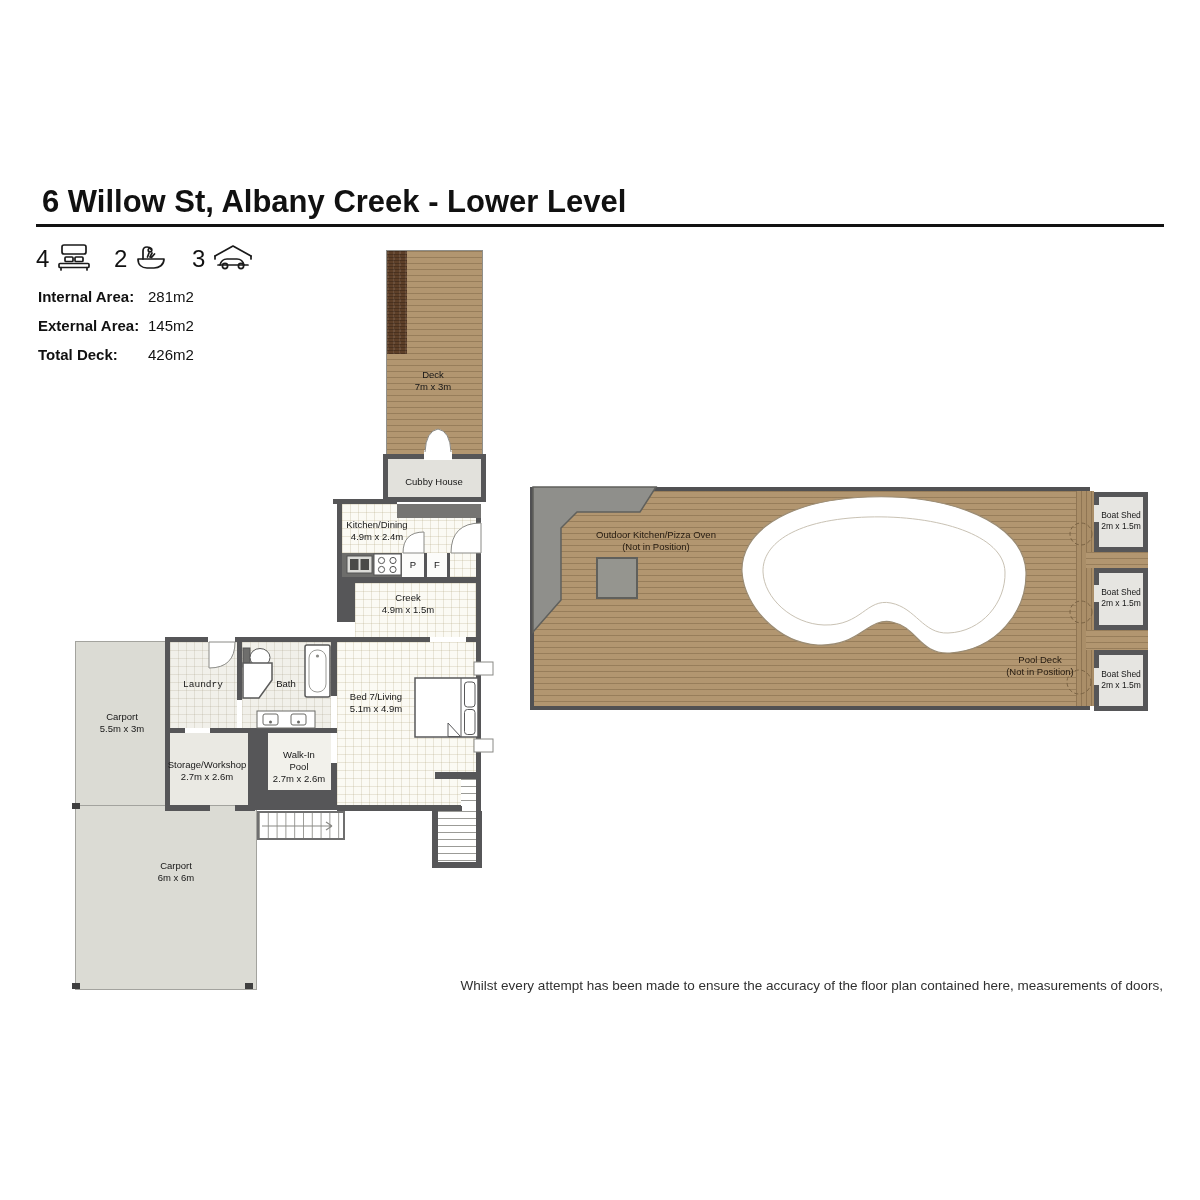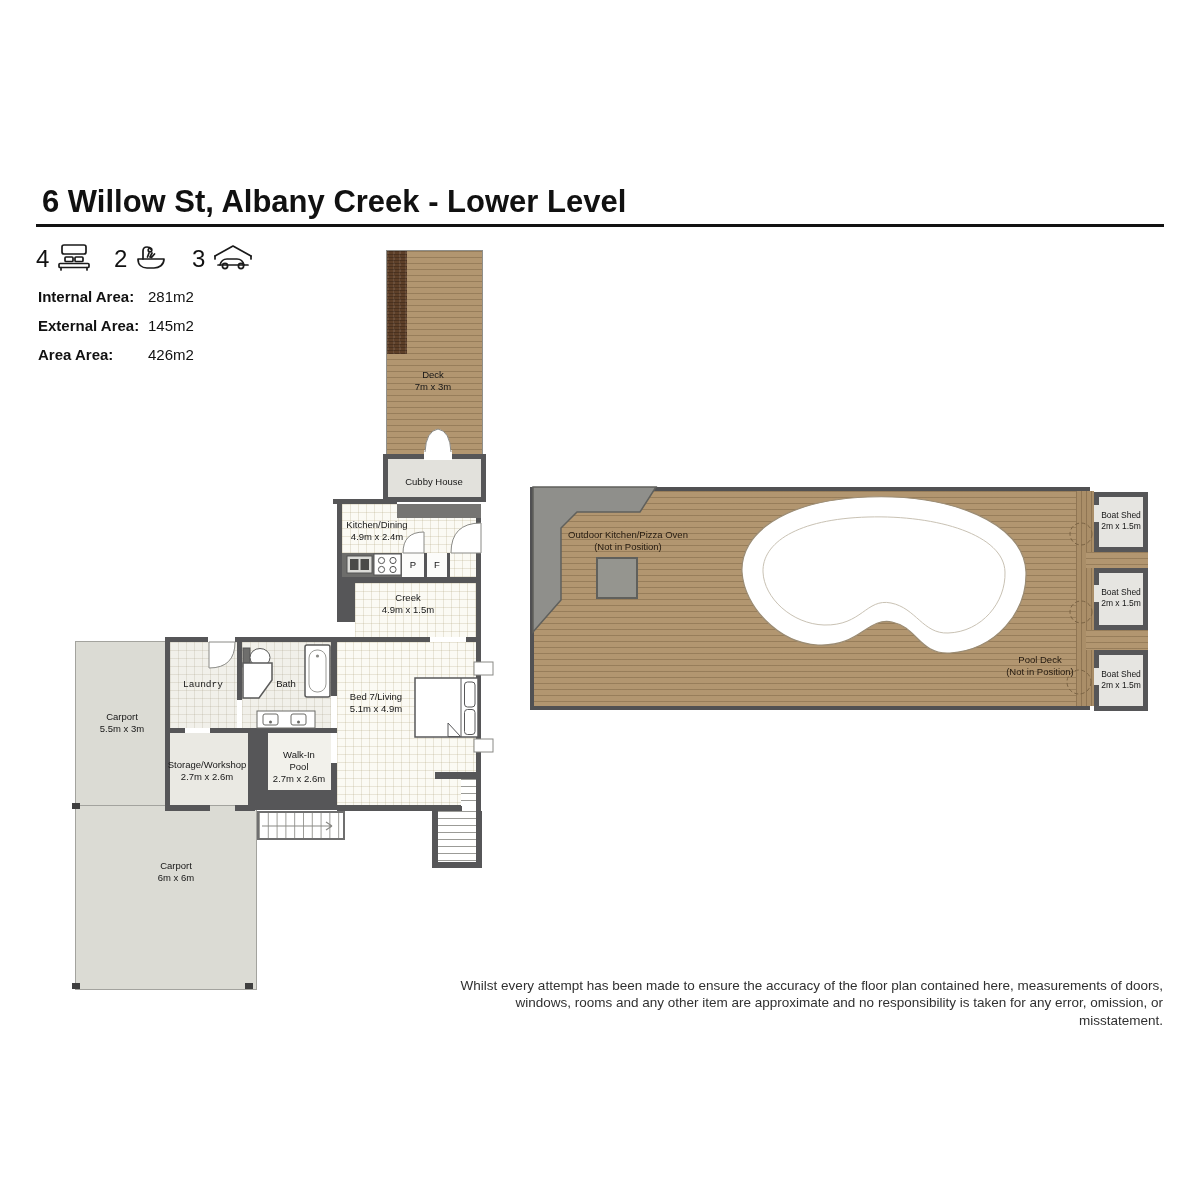--- a/index.html
+++ b/index.html
@@ -71,21 +71,21 @@
         </svg></span>
   </div>
 
   <div class="abs arearow" style="left:38px;top:288px;">
     <span class="lbl">Internal Area:</span><span>281m2</span>
   </div>
   <div class="abs arearow" style="left:38px;top:317px;">
     <span class="lbl">External Area:</span><span>145m2</span>
   </div>
   <div class="abs arearow" style="left:38px;top:346px;">
-    <span class="lbl">Area Area:</span><span>426m2</span>
+    <span class="lbl">Total Deck:</span><span>426m2</span>
   </div>
 
   <div class="abs deck-h z1" style="left:386px;top:250px;width:95px;height:204px;border:1px solid #8f8f8b;"></div>
   <div class="abs timber z2" style="left:387px;top:251px;width:20px;height:103px;"></div>
   <div class="abs z3" style="left:424px;top:450px;width:28px;height:10px;background:#fff;"></div>
   <div class="abs z1" style="left:383px;top:454px;width:103px;height:48px;border:5px solid #565658;background:#e2e1dc;box-sizing:border-box;"></div>
 
   <div class="abs floor-grid z1" style="left:342px;top:504px;width:134px;height:73px;"></div>
   <div class="abs z1" style="left:402px;top:553px;width:45px;height:24px;background:#fcfcfa;"></div>
   <div class="abs z2" style="left:342px;top:553px;width:60px;height:24px;background:#6d6d6b;"></div>
@@ -244,21 +244,21 @@
     <div>2.7m x 2.6m</div>
   </div>
   <div class="rl" style="left:376px;top:703px;">
     <div>Bed 7/Living</div>
     <div>5.1m x 4.9m</div>
   </div>
   <div class="rl" style="left:176px;top:872px;">
     <div>Carport</div>
     <div>6m x 6m</div>
   </div>
-  <div class="rl brown" style="left:604px;top:541px;padding-left:48px;">
+  <div class="rl brown" style="left:632px;top:541px;padding-left:48px;">
     <div>Outdoor Kitchen/Pizza Oven</div>
     <div>(Not in Position)</div>
   </div>
   <div class="rl brown" style="left:1040px;top:666px;">
     <div>Pool Deck</div>
     <div>(Not in Position)</div>
   </div>
   <div class="rl small" style="left:1121px;top:521px;">
     <div>Boat Shed</div>
     <div>2m x 1.5m</div>
@@ -267,16 +267,15 @@
     <div>Boat Shed</div>
     <div>2m x 1.5m</div>
   </div>
   <div class="rl small" style="left:1121px;top:680px;">
     <div>Boat Shed</div>
     <div>2m x 1.5m</div>
   </div>
 
   <div class="abs disc" style="left:440px;top:977px;width:723px;">
     <div>Whilst every attempt has been made to ensure the accuracy of the floor plan contained here, measurements of doors,</div>
-    <div>windows, rooms and any other item are approximate and no responsibility is taken for any error, omission, or misstatement.</div>
   </div>
 
 </div>
 
 </body></html>

